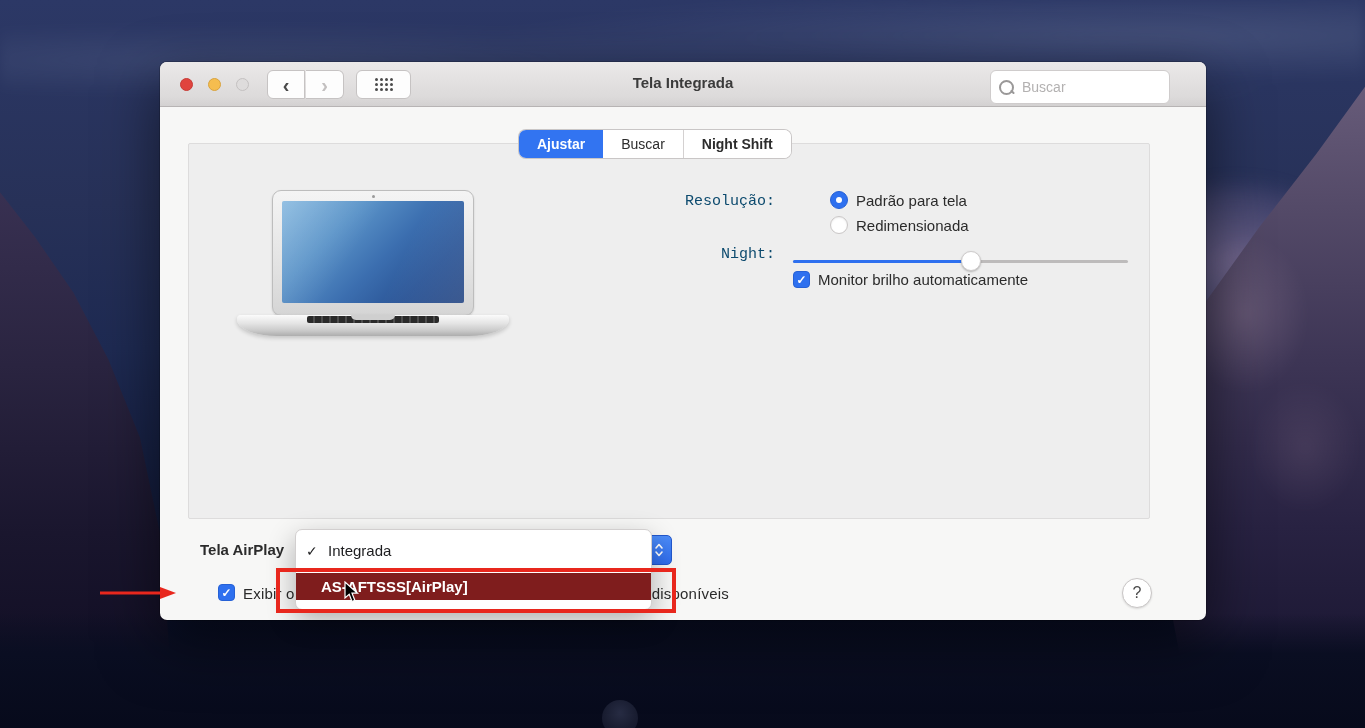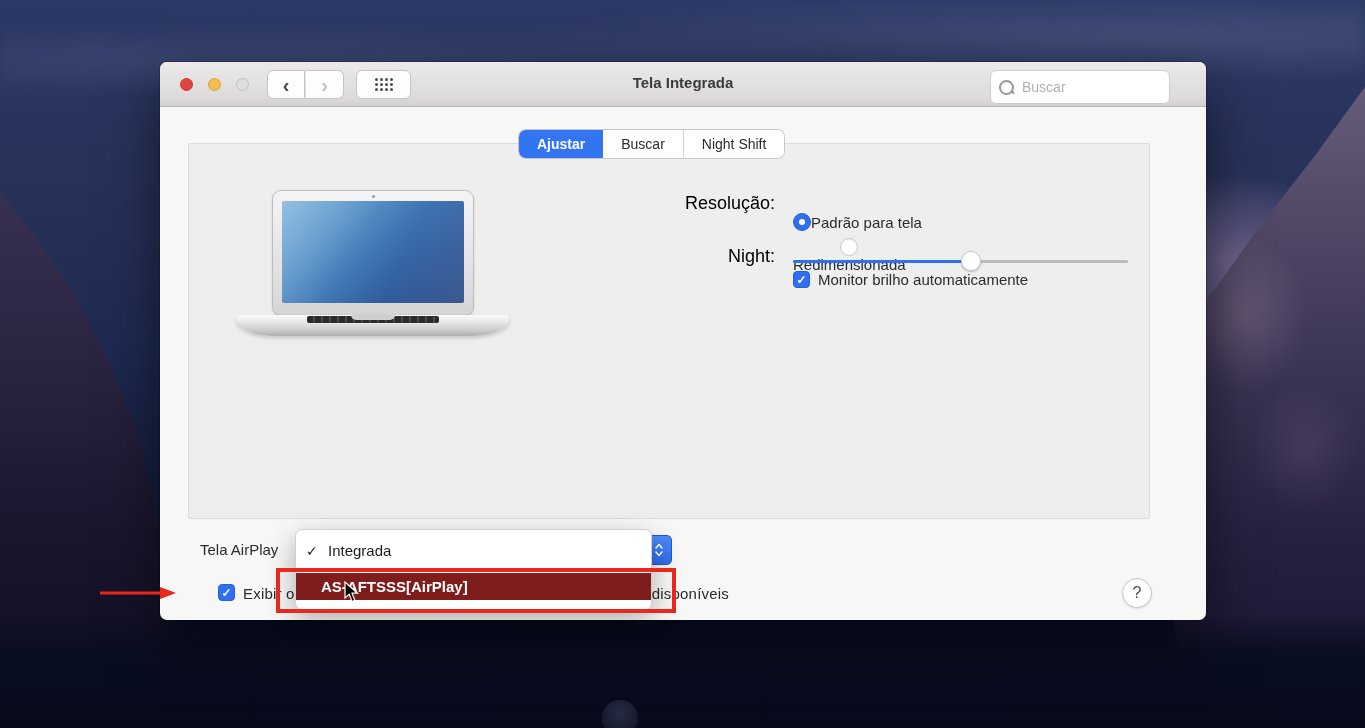--- a/index.html
+++ b/index.html
@@ -62,21 +62,21 @@
   .search input::placeholder{color:#b3b1b1;}
   .mag{width:11px;height:11px;border:2px solid #9a9898;border-radius:50%;position:relative;margin-right:6px;flex:none;}
   .mag::after{content:"";position:absolute;left:9px;top:9px;width:5px;height:2px;background:#9a9898;
     transform:rotate(45deg);border-radius:1px;}
 
   
   .tabs{position:absolute;left:359px;top:68px;display:flex;height:28px;border-radius:7px;
     box-shadow:0 0 0 1px #c9c6c6;overflow:hidden;background:#fff;z-index:5;}
   .tab{display:flex;align-items:center;justify-content:center;font-size:14px;color:#2c2c2c;
     background:#fff;border-right:1px solid #d4d1d1;padding:0 18px;}
-  .tab:last-child{border-right:none;}
+  .tab:last-child{border-right:none;font-weight:bold;}
   .tab.active{background:#3274f1;color:#fff;font-weight:700;border-right:none;}
 
   
   .panel{position:absolute;left:28px;top:81px;width:962px;height:376px;background:#eeeeee;
     border:1px solid #dddcdc;border-radius:2px;box-sizing:border-box;}
 
   
   .mac-lid{position:absolute;left:112px;top:128px;width:202px;height:126px;
     background:linear-gradient(180deg,#f4f4f4 0%,#e3e3e3 60%,#d5d5d5 100%);
     border:1px solid #bdbdbd;border-radius:9px;box-sizing:border-box;box-shadow:0 1px 2px rgba(0,0,0,.15);}
@@ -90,42 +90,42 @@
     background:linear-gradient(295deg,rgba(255,255,255,.18),rgba(255,255,255,0) 55%);}
   .mac-base{position:absolute;left:77px;top:253px;width:272px;height:21px;
     background:linear-gradient(180deg,#fbfbfb 0%,#e4e4e4 40%,#c9c9c9 75%,#adadad 100%);
     border-radius:4px 4px 40px 40px / 4px 4px 16px 16px;box-shadow:0 2px 4px rgba(0,0,0,.18);}
   .mac-kb{position:absolute;left:70px;top:1px;width:132px;height:7px;border-radius:2px;
     background:repeating-linear-gradient(90deg,#2a2a2a 0 6px,#4d4d4d 6px 8px);}
   .mac-notch{position:absolute;left:50%;top:0;width:44px;height:5px;margin-left:-22px;
     background:#cfcfcf;border-radius:0 0 6px 6px;}
 
   
-  .flabel{position:absolute;font-size:18px;color:#000000;text-align:right;width:215px;left:400px;}
+  .flabel{position:absolute;font-size:15px;color:#0c4a6e;text-align:right;width:215px;left:400px;font-family:Liberation Mono, monospace;}
   .ctl-label{font-size:15px;color:#2b2b2b;}
 
-  .radio-row{position:absolute;left:633px;display:flex;align-items:center;margin-top:22px;}
+  .radio-row{position:absolute;left:670px;display:flex;align-items:center;gap:8px;}
   .radio{width:18px;height:18px;border-radius:50%;box-sizing:border-box;flex:none;}
   .radio.sel{background:#2e70ef;border:1px solid #2661d6;position:relative;}
   .radio.sel::after{content:"";position:absolute;left:5px;top:5px;width:6px;height:6px;border-radius:50%;background:#fff;}
   .radio.unsel{background:#fff;border:1px solid #c9c6c6;box-shadow:inset 0 1px 2px rgba(0,0,0,.08);}
 
   .slider{position:absolute;left:633px;top:189px;width:335px;height:20px;}
   .slider .track{position:absolute;left:0;top:9px;width:100%;height:3px;background:#bdbbbb;border-radius:2px;}
   .slider .fill{position:absolute;left:0;top:9px;height:3px;background:#2e70ef;border-radius:2px;}
   .slider .handle{position:absolute;top:0;width:20px;height:20px;border-radius:50%;background:#fff;
     border:1px solid #cfcccc;box-sizing:border-box;box-shadow:0 1px 2px rgba(0,0,0,.25);}
 
   .checkbox{width:17px;height:17px;border-radius:4px;background:#2e70ef;border:1px solid #2661d6;
     box-sizing:border-box;color:#fff;font-size:12px;font-weight:bold;display:flex;
     align-items:center;justify-content:center;flex:none;line-height:1;}
   .check-row{position:absolute;display:flex;align-items:center;gap:8px;}
 
   
-  .airplay-label{position:absolute;left:40px;top:479px;font-size:15px;color:#2b2b2b;}
+  .airplay-label{position:absolute;left:40px;top:479px;font-size:15px;color:#2b2b2b;font-weight:bold;}
   .popup-capsule{position:absolute;left:486px;top:473px;width:26px;height:30px;border-radius:5px;
     background:linear-gradient(180deg,#4c8cf8 0%,#2e6ced 100%);border:1px solid #2257cc;box-sizing:border-box;
     display:flex;flex-direction:column;align-items:center;justify-content:center;gap:1px;z-index:4;}
   .popup-capsule svg{display:block;}
   .mirroring-text{position:absolute;left:83px;top:523px;font-size:15px;color:#2b2b2b;white-space:nowrap;
     letter-spacing:.2px;z-index:1;}
   .menu{position:absolute;left:135px;top:467px;width:357px;height:81px;background:#ffffff;
     border:1px solid #d2cfcf;border-radius:7px;box-sizing:border-box;z-index:6;
     box-shadow:0 10px 28px rgba(0,0,0,.3);padding-top:5px;}
   .menu-item{height:31px;display:flex;align-items:center;font-size:15px;color:#1d1d1f;padding-left:10px;}
@@ -209,21 +209,21 @@
         <div class="mac-kb"></div>
         <div class="mac-notch"></div>
       </div>
     </div>
 
     <div class="flabel" style="top:131px;">Resolução:</div>
     <div class="radio-row" style="top:129px;">
       <span class="radio sel"></span>
       <span class="ctl-label">Padrão para tela</span>
     </div>
-    <div class="radio-row" style="top:154px;flex-direction:column;">
+    <div class="radio-row" style="top:154px;">
       <span class="radio unsel"></span>
       <span class="ctl-label">Redimensionada</span>
     </div>
 
     <div class="flabel" style="top:184px;">Night:</div>
     <div class="slider">
       <div class="track"></div>
       <div class="fill" style="width: 53%;"></div>
       <div class="handle" style="left: calc(53% - 10px);"></div>
     </div>

